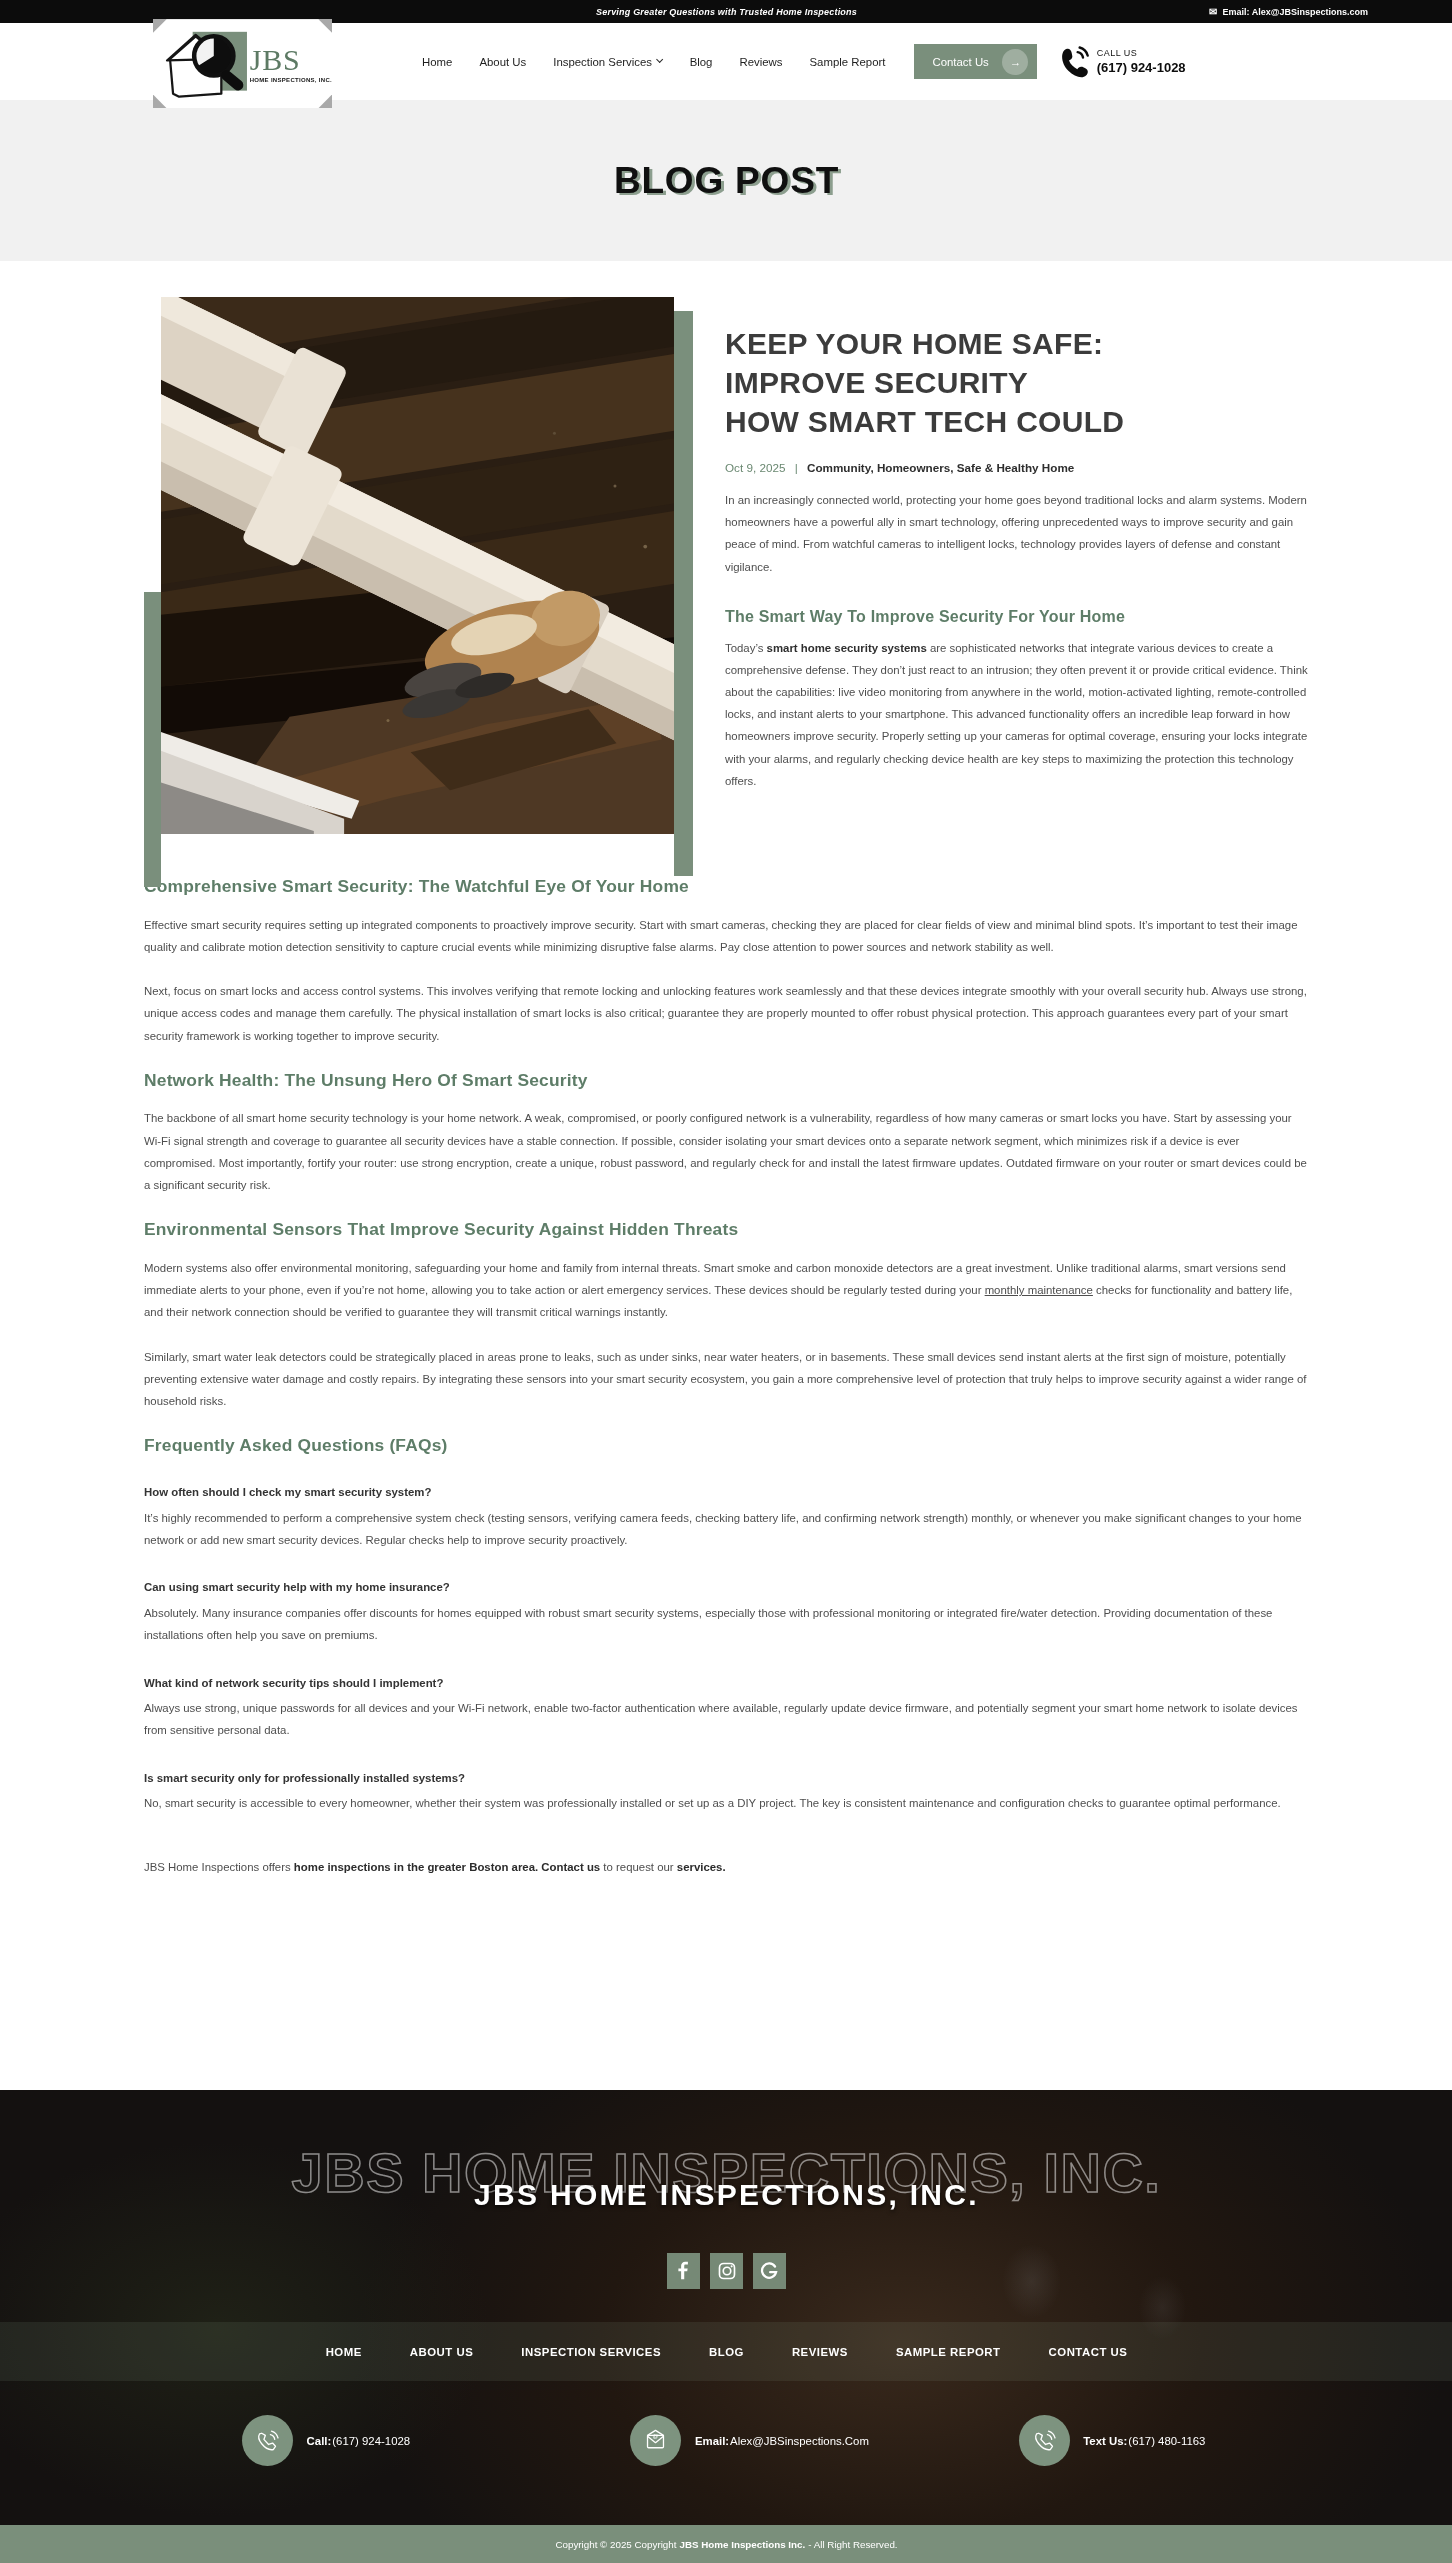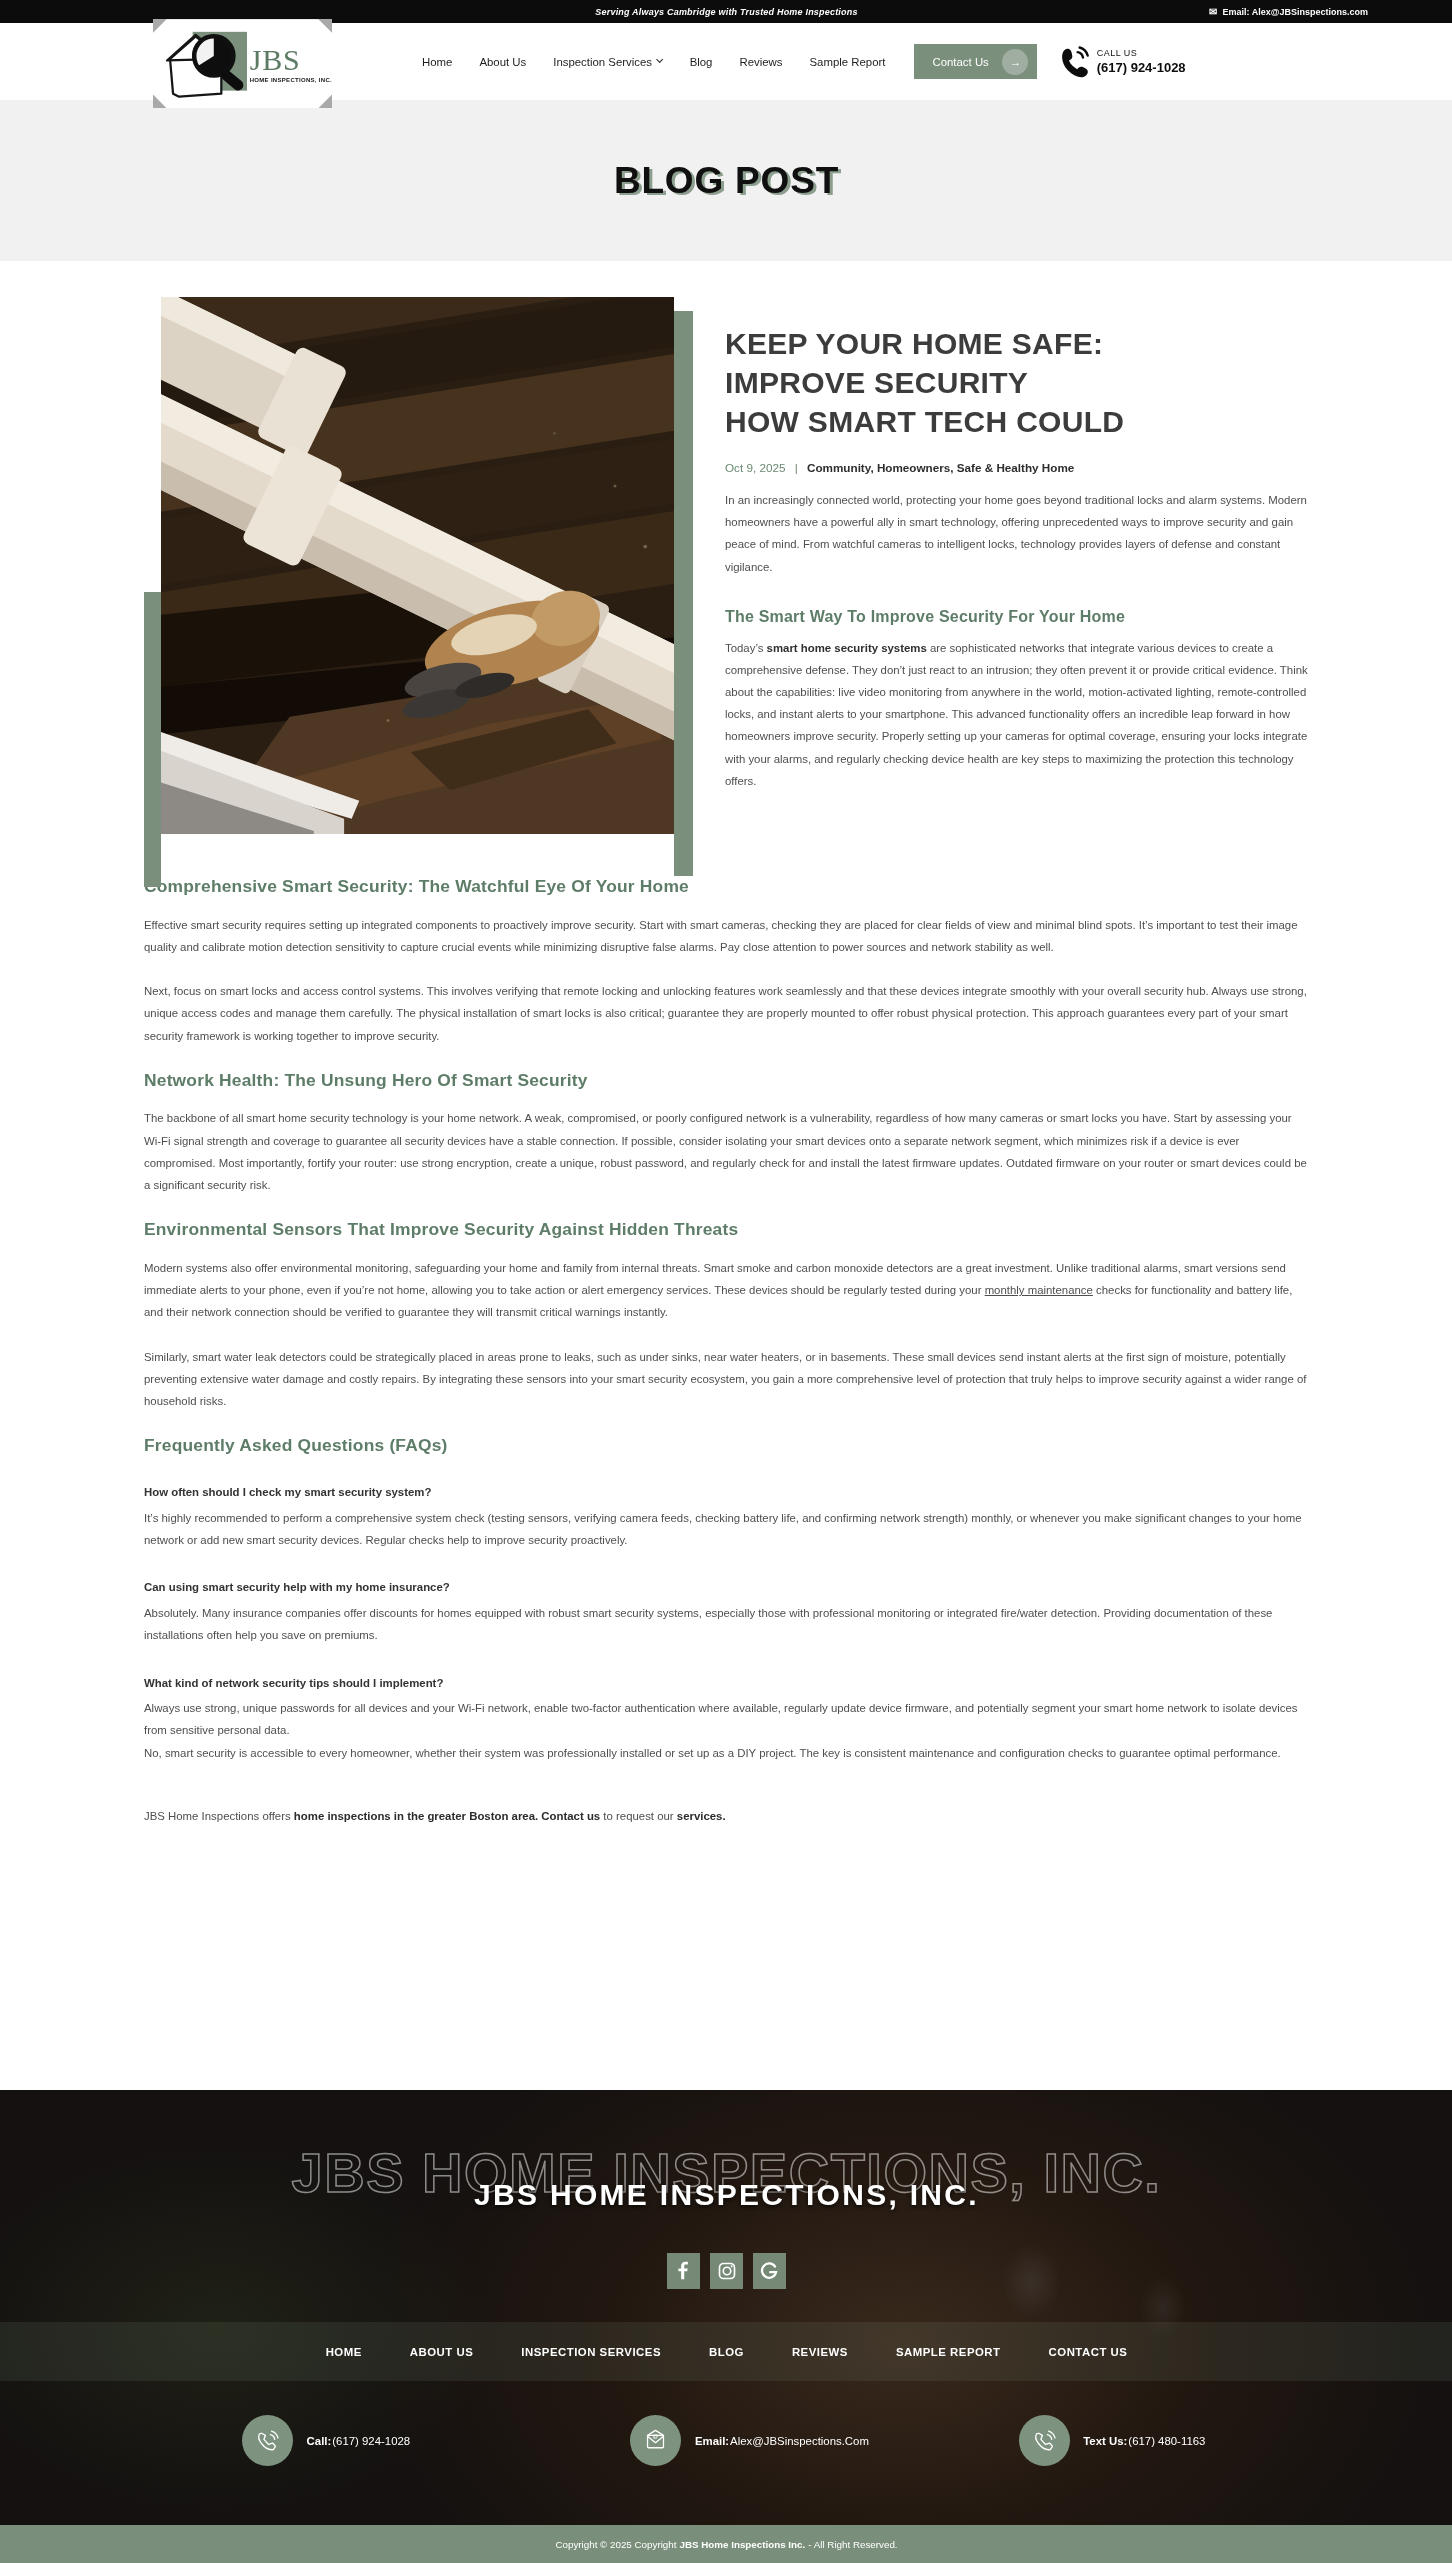--- a/index.html
+++ b/index.html
@@ -152,21 +152,21 @@
     height: 38px; background: #7a8f7b; color: #fff;
     display: flex; align-items: center; justify-content: center; font-size: 9.8px;
   }
   .copyright-bar .brand { font-weight: 700; margin: 0 3px; }
 </style>
 </head>
 <body>
 
 <div class="topbar">
   <div></div>
-  <div class="topbar-tagline">Serving Always Cambridge with Trusted Home Inspections</div>
+  <div class="topbar-tagline">Serving Greater Questions with Trusted Home Inspections</div>
   <div class="topbar-email">
     <span class="env-glyph">✉</span>
     <span>Email: Alex@JBSinspections.com</span>
   </div>
 </div>
 
 <div class="site-header">
   <div class="logo-card">
     <div class="logo-bg"></div>
     <div class="logo-face">
@@ -317,20 +317,21 @@
 
     <p class="faq-q">How often should I check my smart security system?</p>
     <p class="faq-a">It’s highly recommended to perform a comprehensive system check (testing sensors, verifying camera feeds, checking battery life, and confirming network strength) monthly, or whenever you make significant changes to your home network or add new smart security devices. Regular checks help to improve security proactively.</p>
 
     <p class="faq-q">Can using smart security help with my home insurance?</p>
     <p class="faq-a">Absolutely. Many insurance companies offer discounts for homes equipped with robust smart security systems, especially those with professional monitoring or integrated fire/water detection. Providing documentation of these installations often help you save on premiums.</p>
 
     <p class="faq-q">What kind of network security tips should I implement?</p>
     <p class="faq-a">Always use strong, unique passwords for all devices and your Wi-Fi network, enable two-factor authentication where available, regularly update device firmware, and potentially segment your smart home network to isolate devices from sensitive personal data.</p>
 
+    <p class="faq-q">Is smart security only for professionally installed systems?</p>
     <p class="faq-a">No, smart security is accessible to every homeowner, whether their system was professionally installed or set up as a DIY project. The key is consistent maintenance and configuration checks to guarantee optimal performance.</p>
 
     <p class="closing"><span>JBS Home Inspections offers </span><span class="bold-link">home inspections in the greater Boston area.</span><span> </span><span class="bold-link">Contact us</span><span> to request our </span><span class="bold-link">services.</span></p>
   </div>
 </main>
 
 <footer class="site-footer">
   <div class="footer-watermark">JBS HOME INSPECTIONS, INC.</div>
   <div class="footer-title">JBS HOME INSPECTIONS, INC.</div>
 

